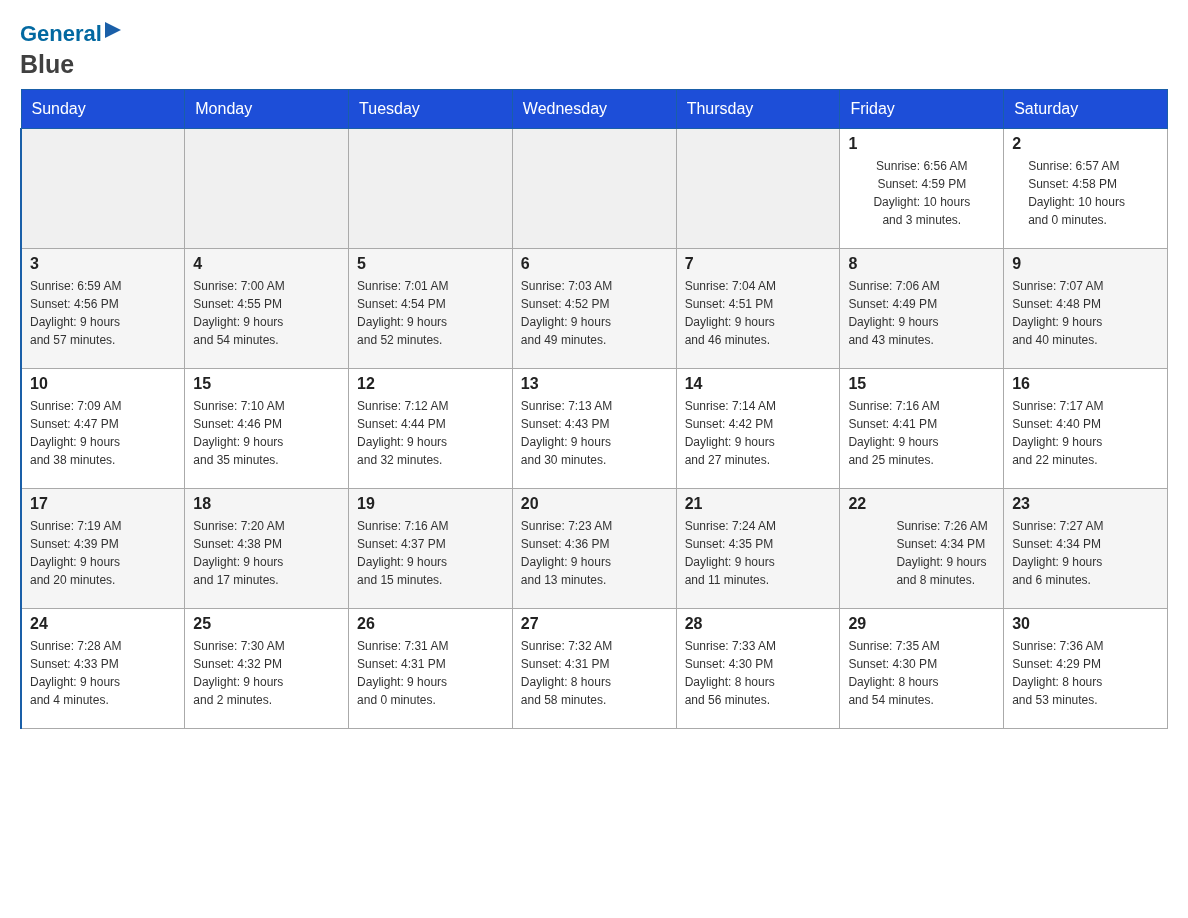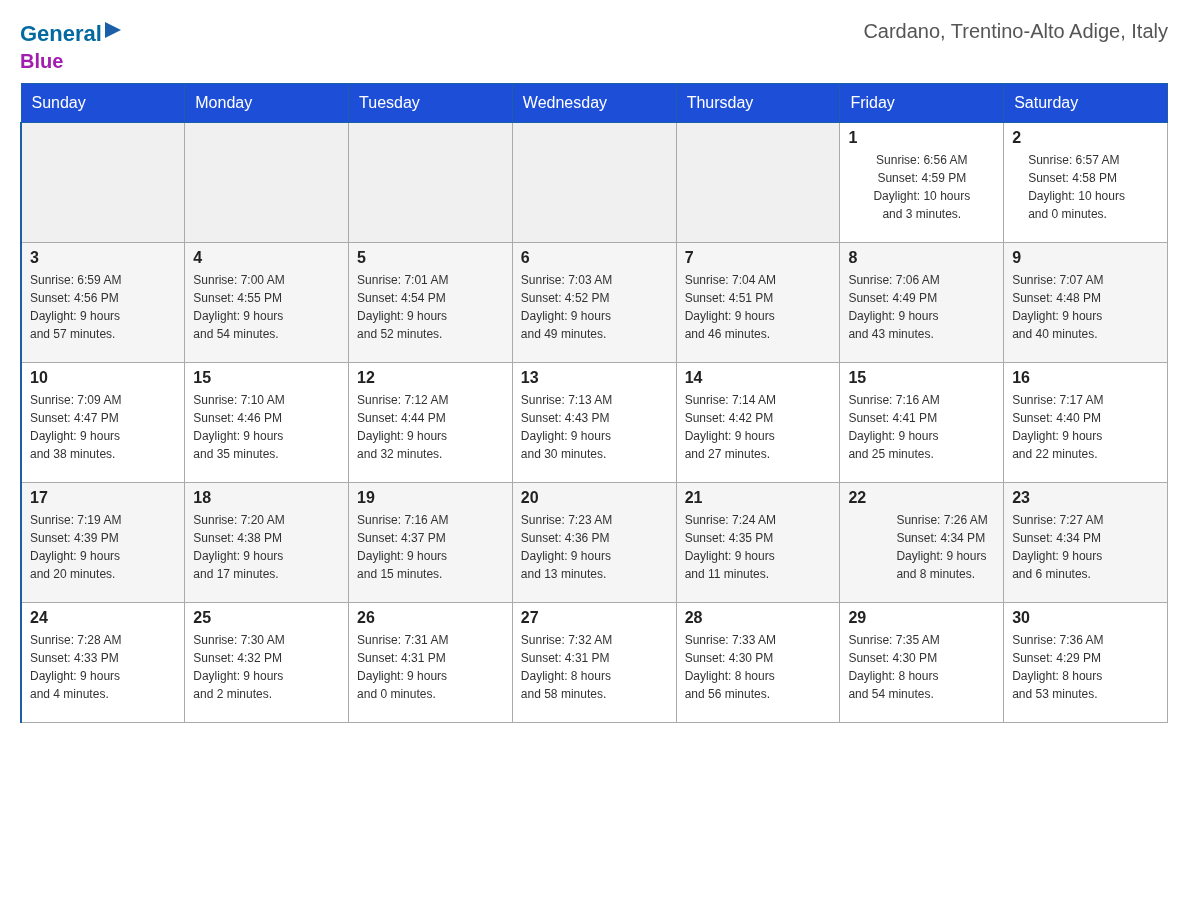--- a/index.html
+++ b/index.html
@@ -23,22 +23,22 @@
     }
     .logo-text {
       font-size: 22px;
       font-weight: bold;
       color: #222;
       display: flex;
       align-items: center;
     }
     .logo-general { color: #0369a1; }
     .logo-subtitle {
-      font-size: 20px;
-      color: #a21caf;
+      font-size: 25px;
+      color: #404040;
       font-weight: bold;
       margin-top: 2px;
     }
     .title-section {
       text-align: right;
     }
     .month-title {
       font-size: 52px;
       font-weight: normal;
       color: #222;
@@ -102,21 +102,20 @@
       <span class="logo-general">General</span>
       <span style="display:inline-block; margin: 0 1px;">
         <svg width="22" height="22" viewBox="0 0 22 22">
           <polygon points="2,2 18,10 2,18" fill="#1a5fa8"></polygon>
         </svg>
       </span>
     </div>
     <div class="logo-subtitle">Blue</div>
   </div>
   <div class="title-section">
-    <div class="location">Cardano, Trentino-Alto Adige, Italy</div>
   </div>
 </div>
 
 <table>
   <thead>
     <tr>
     <th>Sunday</th>
         <th>Monday</th>
         <th>Tuesday</th>
         <th>Wednesday</th>

